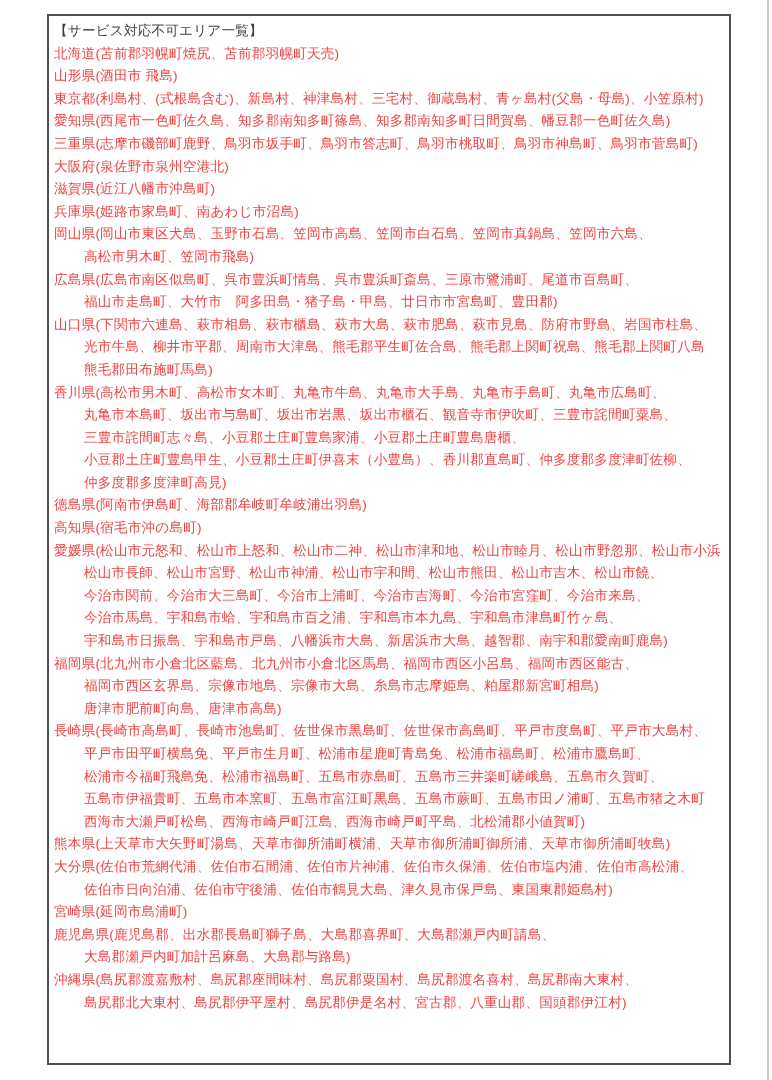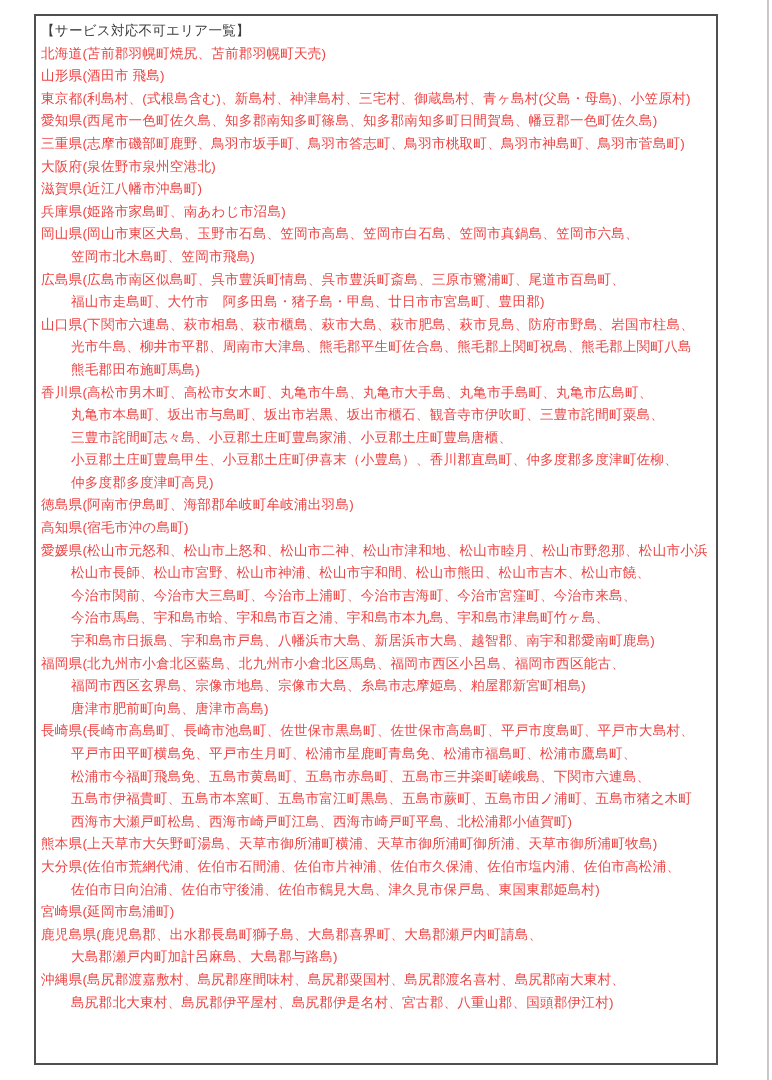--- a/index.html
+++ b/index.html
@@ -9,21 +9,21 @@
   }
   body {
     width: 772px;
     height: 1080px;
     position: relative;
     overflow: hidden;
     font-family: "Liberation Sans", "DejaVu Sans", sans-serif;
   }
   .list-box {
     position: absolute;
-    left: 34px;
+    left: 47px;
     top: 14px;
     width: 684px;
     height: 1051px;
     box-sizing: border-box;
     border: 2px solid #4f4f4f;
     background: #ffffff;
     padding: 4px 4px 0 5px;
     overflow: hidden;
   }
   .line {
@@ -57,21 +57,21 @@
   <div id="lines-container">
       <div class="line">北海道(苫前郡羽幌町焼尻、苫前郡羽幌町天売)</div>
       <div class="line">山形県(酒田市 飛島)</div>
       <div class="line">東京都(利島村、(式根島含む)、新島村、神津島村、三宅村、御蔵島村、青ヶ島村(父島・母島)、小笠原村)</div>
       <div class="line">愛知県(西尾市一色町佐久島、知多郡南知多町篠島、知多郡南知多町日間賀島、幡豆郡一色町佐久島)</div>
       <div class="line">三重県(志摩市磯部町鹿野、鳥羽市坂手町、鳥羽市答志町、鳥羽市桃取町、鳥羽市神島町、鳥羽市菅島町)</div>
       <div class="line">大阪府(泉佐野市泉州空港北)</div>
       <div class="line">滋賀県(近江八幡市沖島町)</div>
       <div class="line">兵庫県(姫路市家島町、南あわじ市沼島)</div>
       <div class="line">岡山県(岡山市東区犬島、玉野市石島、笠岡市高島、笠岡市白石島、笠岡市真鍋島、笠岡市六島、</div>
-      <div class="line indent">笠岡市北木島町、笠岡市飛島)</div>
+      <div class="line indent">高松市男木町、笠岡市飛島)</div>
       <div class="line">広島県(広島市南区似島町、呉市豊浜町情島、呉市豊浜町斎島、三原市鷺浦町、尾道市百島町、</div>
       <div class="line indent">福山市走島町、大竹市　阿多田島・猪子島・甲島、廿日市市宮島町、豊田郡)</div>
       <div class="line">山口県(下関市六連島、萩市相島、萩市櫃島、萩市大島、萩市肥島、萩市見島、防府市野島、岩国市柱島、</div>
       <div class="line indent">光市牛島、柳井市平郡、周南市大津島、熊毛郡平生町佐合島、熊毛郡上関町祝島、熊毛郡上関町八島</div>
       <div class="line indent">熊毛郡田布施町馬島)</div>
       <div class="line">香川県(高松市男木町、高松市女木町、丸亀市牛島、丸亀市大手島、丸亀市手島町、丸亀市広島町、</div>
       <div class="line indent">丸亀市本島町、坂出市与島町、坂出市岩黒、坂出市櫃石、観音寺市伊吹町、三豊市詫間町粟島、</div>
       <div class="line indent">三豊市詫間町志々島、小豆郡土庄町豊島家浦、小豆郡土庄町豊島唐櫃、</div>
       <div class="line indent">小豆郡土庄町豊島甲生、小豆郡土庄町伊喜末（小豊島）、香川郡直島町、仲多度郡多度津町佐柳、</div>
       <div class="line indent">仲多度郡多度津町高見)</div>
@@ -80,21 +80,21 @@
       <div class="line">愛媛県(松山市元怒和、松山市上怒和、松山市二神、松山市津和地、松山市睦月、松山市野忽那、松山市小浜</div>
       <div class="line indent">松山市長師、松山市宮野、松山市神浦、松山市宇和間、松山市熊田、松山市吉木、松山市饒、</div>
       <div class="line indent">今治市関前、今治市大三島町、今治市上浦町、今治市吉海町、今治市宮窪町、今治市来島、</div>
       <div class="line indent">今治市馬島、宇和島市蛤、宇和島市百之浦、宇和島市本九島、宇和島市津島町竹ヶ島、</div>
       <div class="line indent">宇和島市日振島、宇和島市戸島、八幡浜市大島、新居浜市大島、越智郡、南宇和郡愛南町鹿島)</div>
       <div class="line">福岡県(北九州市小倉北区藍島、北九州市小倉北区馬島、福岡市西区小呂島、福岡市西区能古、</div>
       <div class="line indent">福岡市西区玄界島、宗像市地島、宗像市大島、糸島市志摩姫島、粕屋郡新宮町相島)</div>
       <div class="line indent">唐津市肥前町向島、唐津市高島)</div>
       <div class="line">長崎県(長崎市高島町、長崎市池島町、佐世保市黒島町、佐世保市高島町、平戸市度島町、平戸市大島村、</div>
       <div class="line indent">平戸市田平町横島免、平戸市生月町、松浦市星鹿町青島免、松浦市福島町、松浦市鷹島町、</div>
-      <div class="line indent">松浦市今福町飛島免、五島市黄島町、五島市赤島町、五島市三井楽町嵯峨島、下関市六連島、</div>
+      <div class="line indent">松浦市今福町飛島免、松浦市福島町、五島市赤島町、五島市三井楽町嵯峨島、五島市久賀町、</div>
       <div class="line indent">五島市伊福貴町、五島市本窯町、五島市富江町黒島、五島市蕨町、五島市田ノ浦町、五島市猪之木町</div>
       <div class="line indent">西海市大瀬戸町松島、西海市崎戸町江島、西海市崎戸町平島、北松浦郡小値賀町)</div>
       <div class="line">熊本県(上天草市大矢野町湯島、天草市御所浦町横浦、天草市御所浦町御所浦、天草市御所浦町牧島)</div>
       <div class="line">大分県(佐伯市荒網代浦、佐伯市石間浦、佐伯市片神浦、佐伯市久保浦、佐伯市塩内浦、佐伯市高松浦、</div>
       <div class="line indent">佐伯市日向泊浦、佐伯市守後浦、佐伯市鶴見大島、津久見市保戸島、東国東郡姫島村)</div>
       <div class="line">宮崎県(延岡市島浦町)</div>
       <div class="line">鹿児島県(鹿児島郡、出水郡長島町獅子島、大島郡喜界町、大島郡瀬戸内町請島、</div>
       <div class="line indent">大島郡瀬戸内町加計呂麻島、大島郡与路島)</div>
       <div class="line">沖縄県(島尻郡渡嘉敷村、島尻郡座間味村、島尻郡粟国村、島尻郡渡名喜村、島尻郡南大東村、</div>
       <div class="line indent">島尻郡北大東村、島尻郡伊平屋村、島尻郡伊是名村、宮古郡、八重山郡、国頭郡伊江村)</div>

